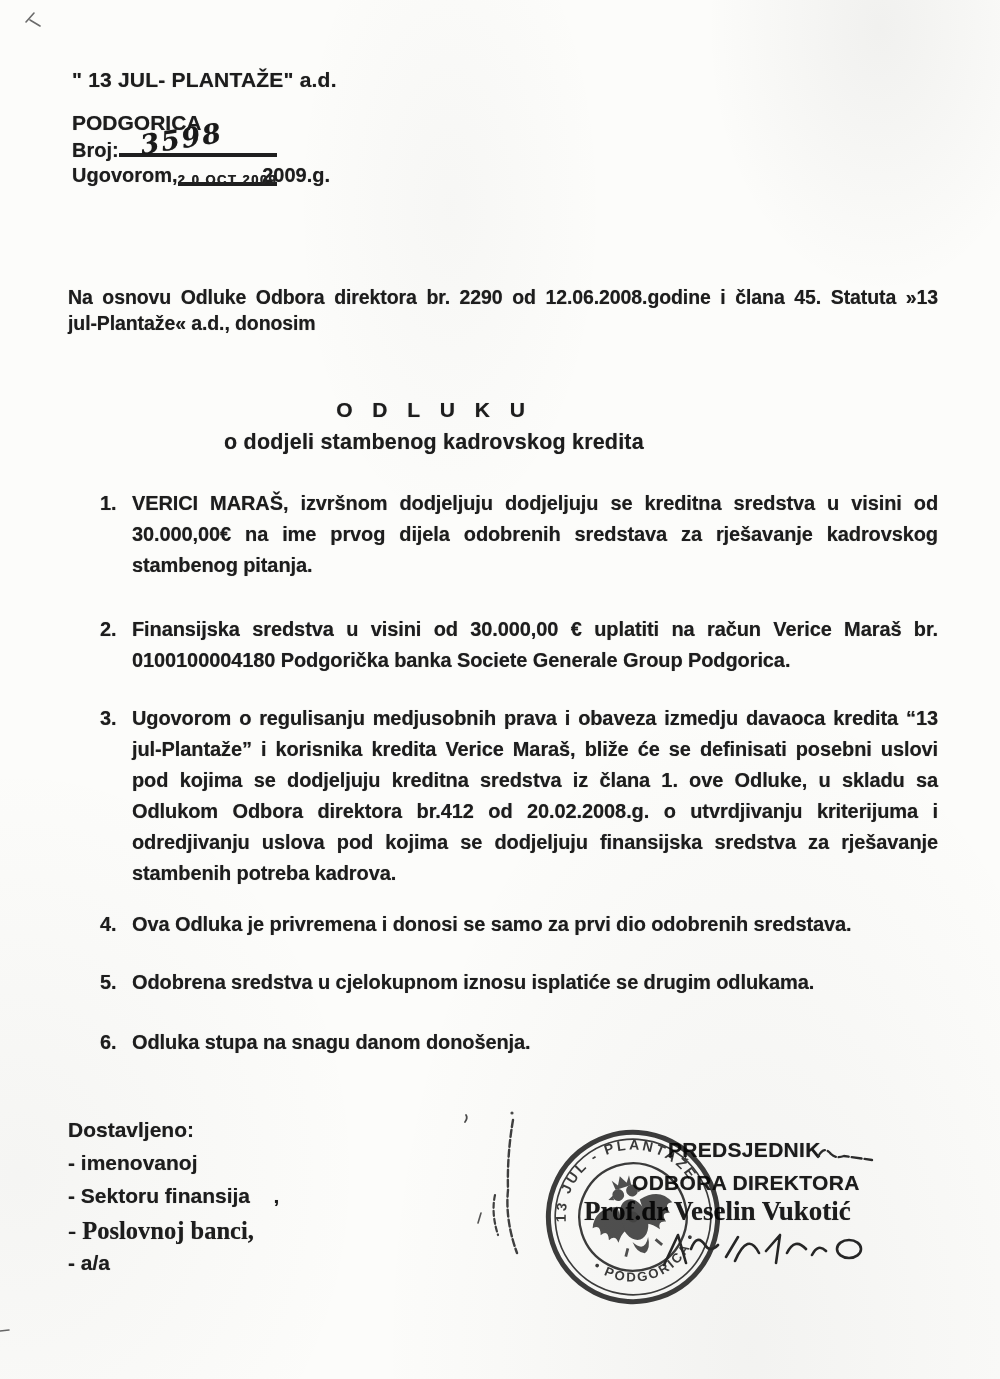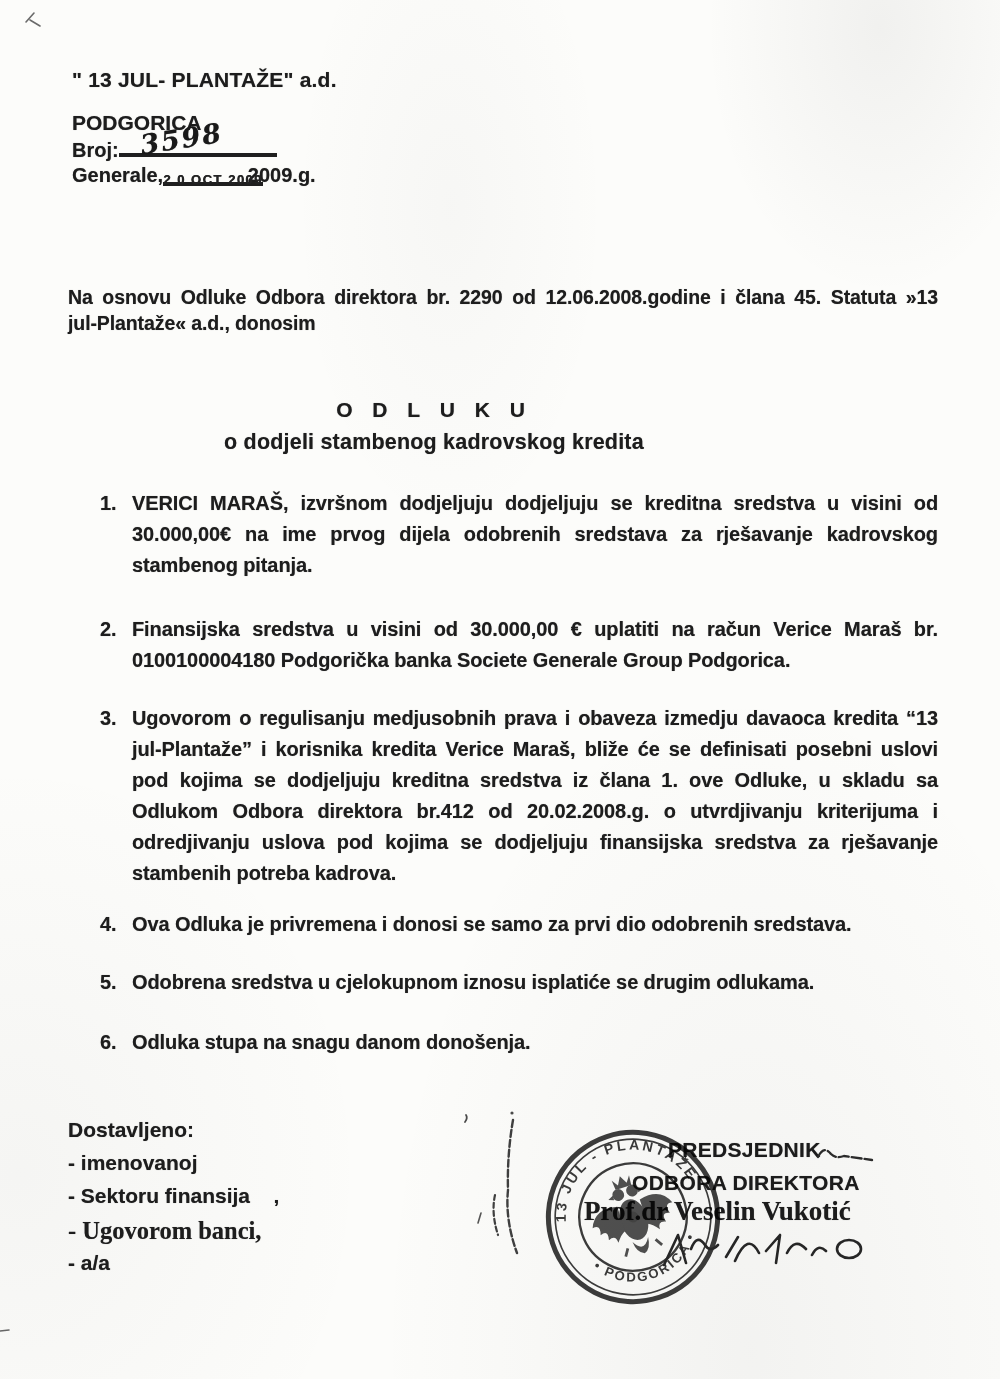--- a/index.html
+++ b/index.html
@@ -104,21 +104,21 @@
   </svg>
 
   <div class="hdr ink">
     <div class="company">" 13 JUL- PLANTAŽE" a.d.</div>
     <div class="city">PODGORICA</div>
     <div class="broj-line">
       <span>Broj:</span><span class="broj-underline"></span>
       <span class="broj-number">3598</span>
     </div>
     <div class="place-line">
-      <span>Generale,</span><span class="date-underline"><span class="date-stamp">2 0 OCT 2009</span></span><span class="year">2009.g.</span>
+      <span>Ugovorom,</span><span class="date-underline"><span class="date-stamp">2 0 OCT 2009</span></span><span class="year">2009.g.</span>
     </div>
   </div>
 
   <div class="preamble ink">
     <div class="l1">Na osnovu Odluke Odbora direktora br. 2290 od 12.06.2008.godine i člana 45. Statuta »13</div>
     <div class="l2">jul-Plantaže« a.d., donosim</div>
   </div>
 
   <div class="title-block">
     <div class="title-main ink">O D L U K U</div>
@@ -149,21 +149,21 @@
     <div class="item item-6 ink">
       <span class="num">6.</span>
       <span class="txt">Odluka stupa na snagu danom donošenja.</span>
     </div>
   </div>
 
   <div class="dist ink">
     <div class="dist-label">Dostavljeno:</div>
     <div class="dist-item">- imenovanoj</div>
     <div class="dist-item">- Sektoru finansija    ,</div>
-    <div class="dist-item serif">- Ugovorom banci,</div>
+    <div class="dist-item serif">- Poslovnoj banci,</div>
     <div class="dist-item">- a/a</div>
   </div>
 
   <div class="sig">
     <div class="line1 ink">PREDSJEDNIK</div>
     <div class="line2 ink">ODBORA DIREKTORA</div>
     <div class="name ink">Prof.dr Veselin Vukotić</div>
   </div>
 
   <svg class="stamp-svg" viewBox="0 0 200 200">

